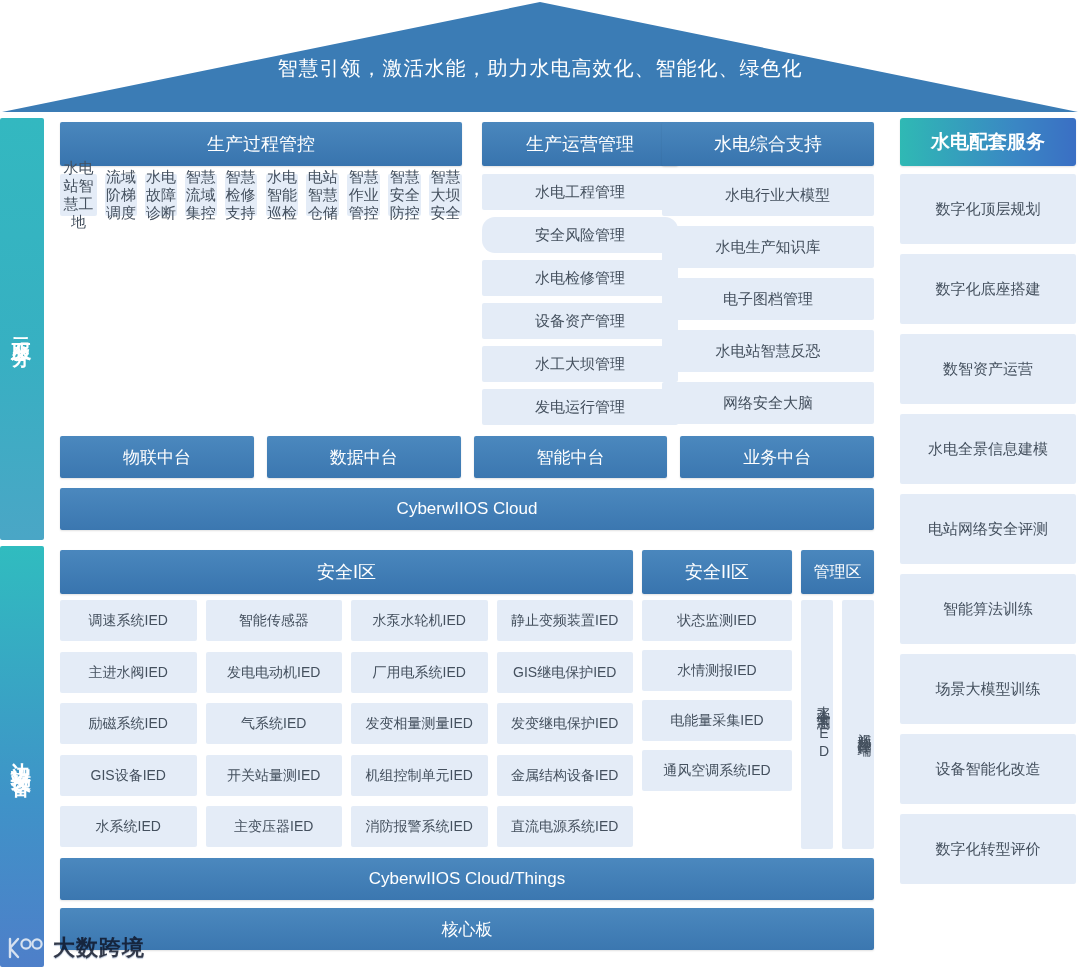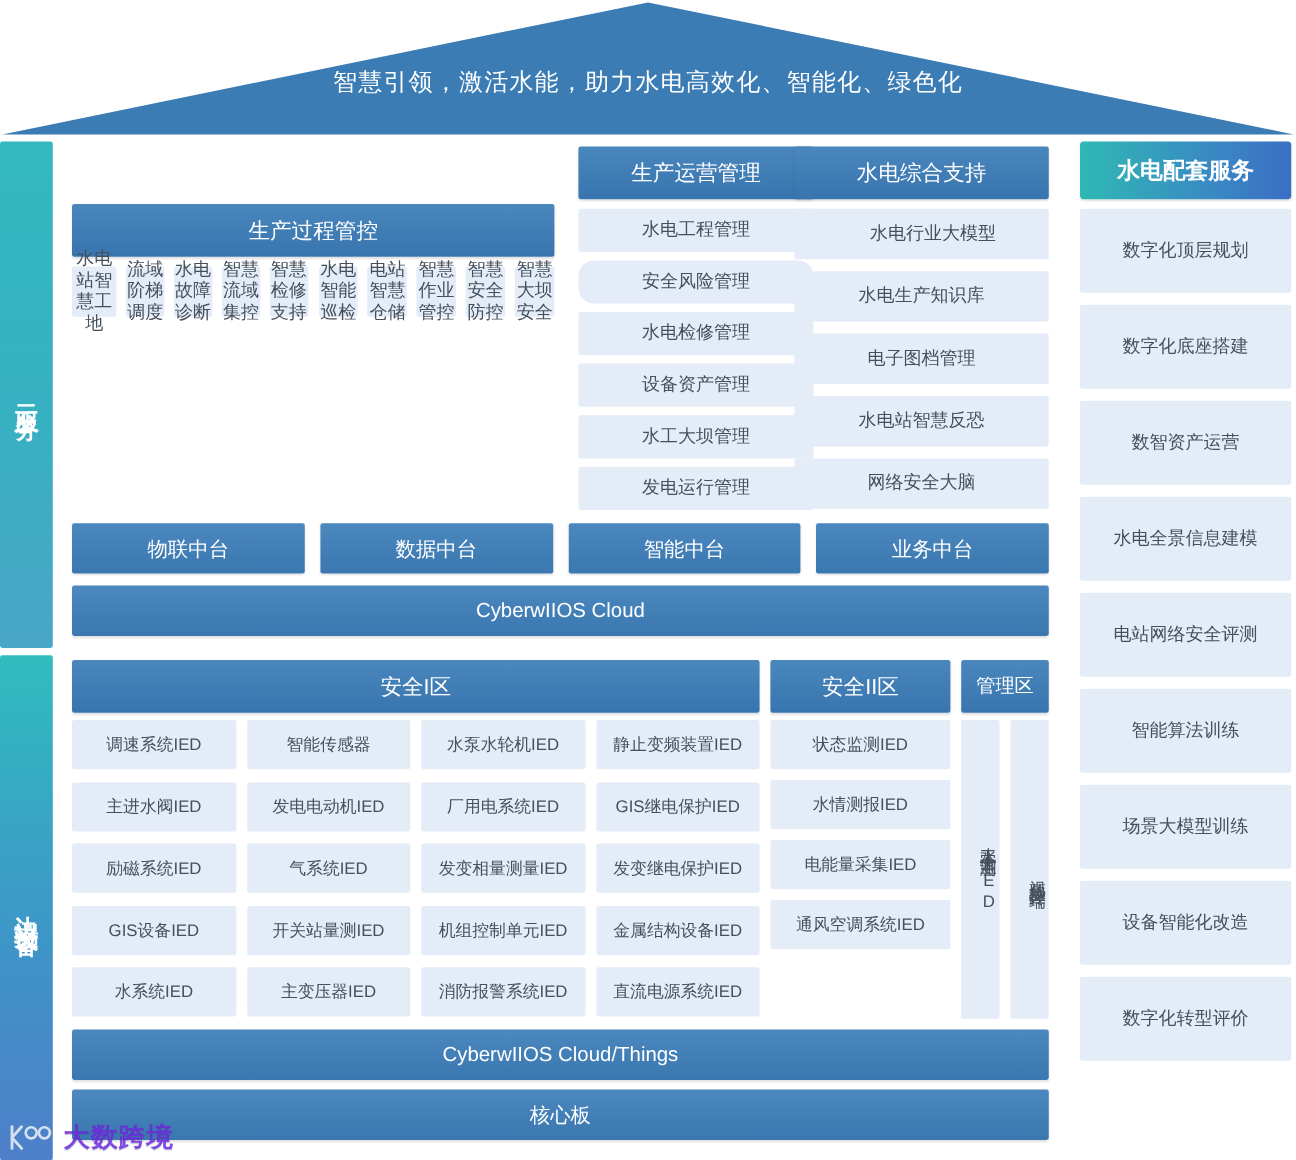--- a/index.html
+++ b/index.html
@@ -97,21 +97,21 @@
     background:linear-gradient(90deg,#2fb9b4 0%,#3a87c4 65%,#3a6fc4 100%);
     color:#fff;font-size:19px;font-weight:bold;
     display:flex;align-items:center;justify-content:center;
     box-shadow:0 1px 2px rgba(0,0,0,.12);
   }
   .svc-list{position:absolute;top:56px;left:0;width:176px;display:flex;flex-direction:column;gap:10px;}
   .svc-list .tile{height:70px;font-size:15px;}
 
   
   .wm{position:absolute;left:6px;bottom:4px;display:flex;align-items:center;gap:7px;opacity:.85;}
-  .wm-text{font-size:22px;font-weight:bold;color:#6d28d9;text-shadow:0 1px 1px rgba(60,90,140,.45);letter-spacing:1px;}
+  .wm-text{font-size:22px;font-weight:bold;color:#0f172a;text-shadow:0 1px 1px rgba(60,90,140,.45);letter-spacing:1px;}
 </style>
 </head>
 <body>
 
 <div id="page">
 
   <div class="roof">
     <svg width="1080" height="116" viewBox="0 0 1080 116">
       <polygon points="540,2 1078,112 2,112" fill="#3b7cb5"></polygon>
     </svg>
@@ -123,21 +123,21 @@
     <div class="rail rail-cloud">
       <span>云服务</span>
     </div>
     <div class="rail rail-edge">
       <span>边端设备</span>
     </div>
 
     <div class="panel cloud-panel">
       <div class="cloud-cols">
 
-        <div class="col" style="left:0;width:402px;margin-top:48px;">
+        <div class="col" style="left:0;width:402px;">
           <div class="hdr col-head">生产过程管控</div>
           <div class="col-sub">
             <div class="subcol">
               <div class="tile">水电站智慧工地</div>
               <div class="tile">流域阶梯调度</div>
               <div class="tile">水电故障诊断</div>
               <div class="tile">智慧流域集控</div>
               <div class="tile">智慧检修支持</div>
             </div>
             <div class="subcol">

